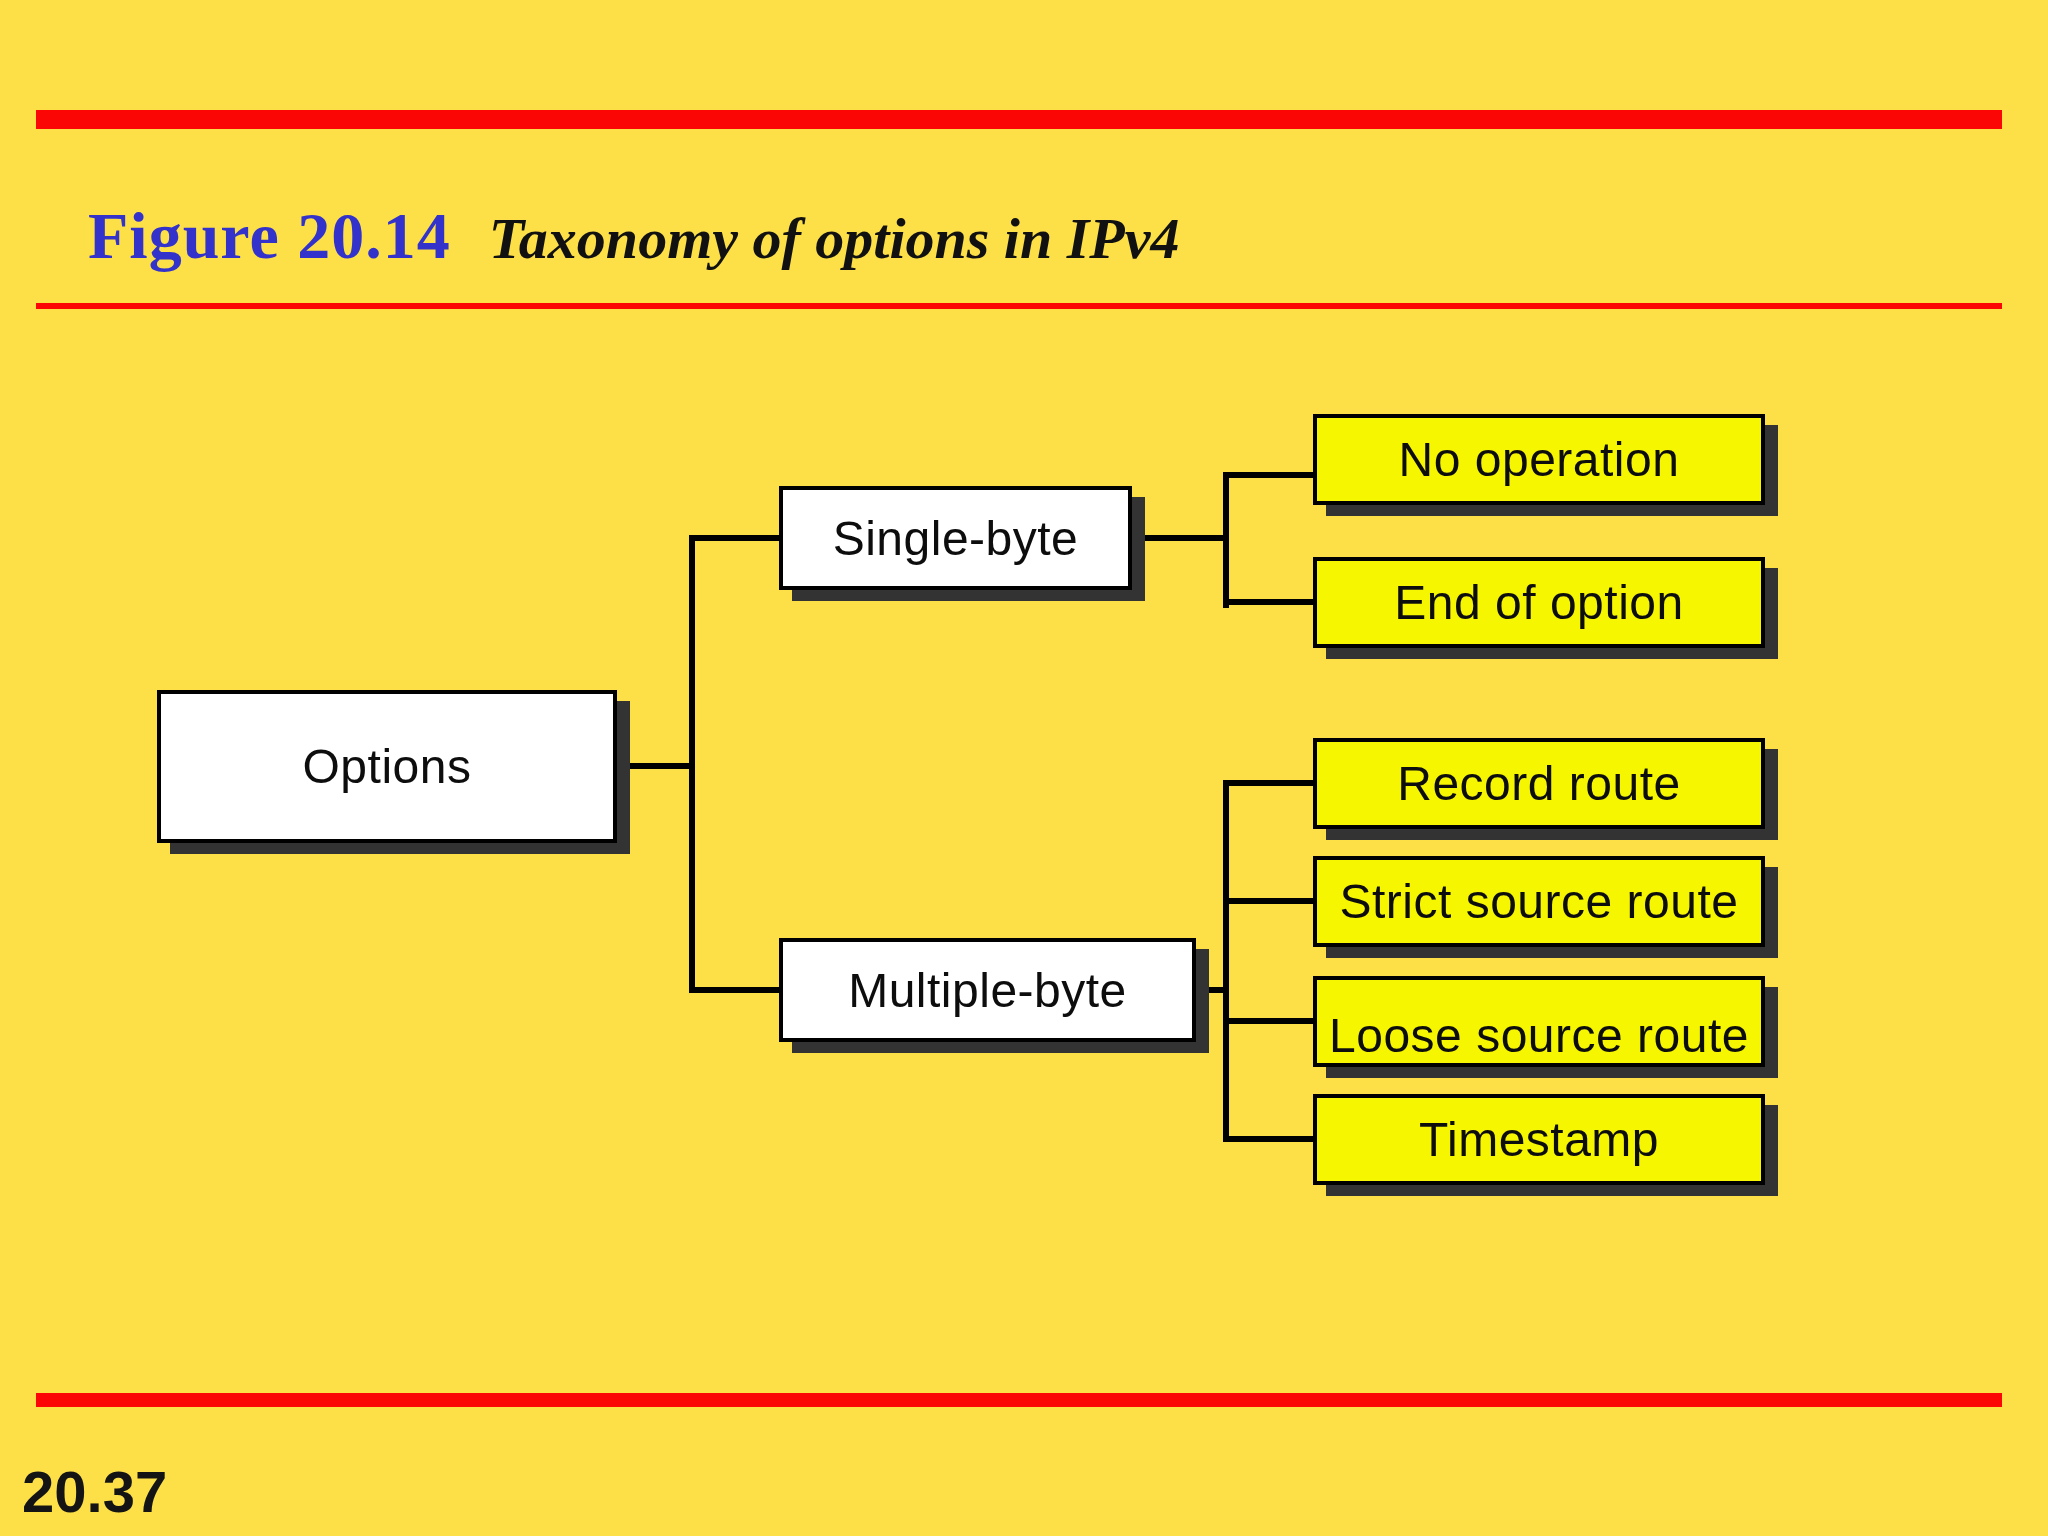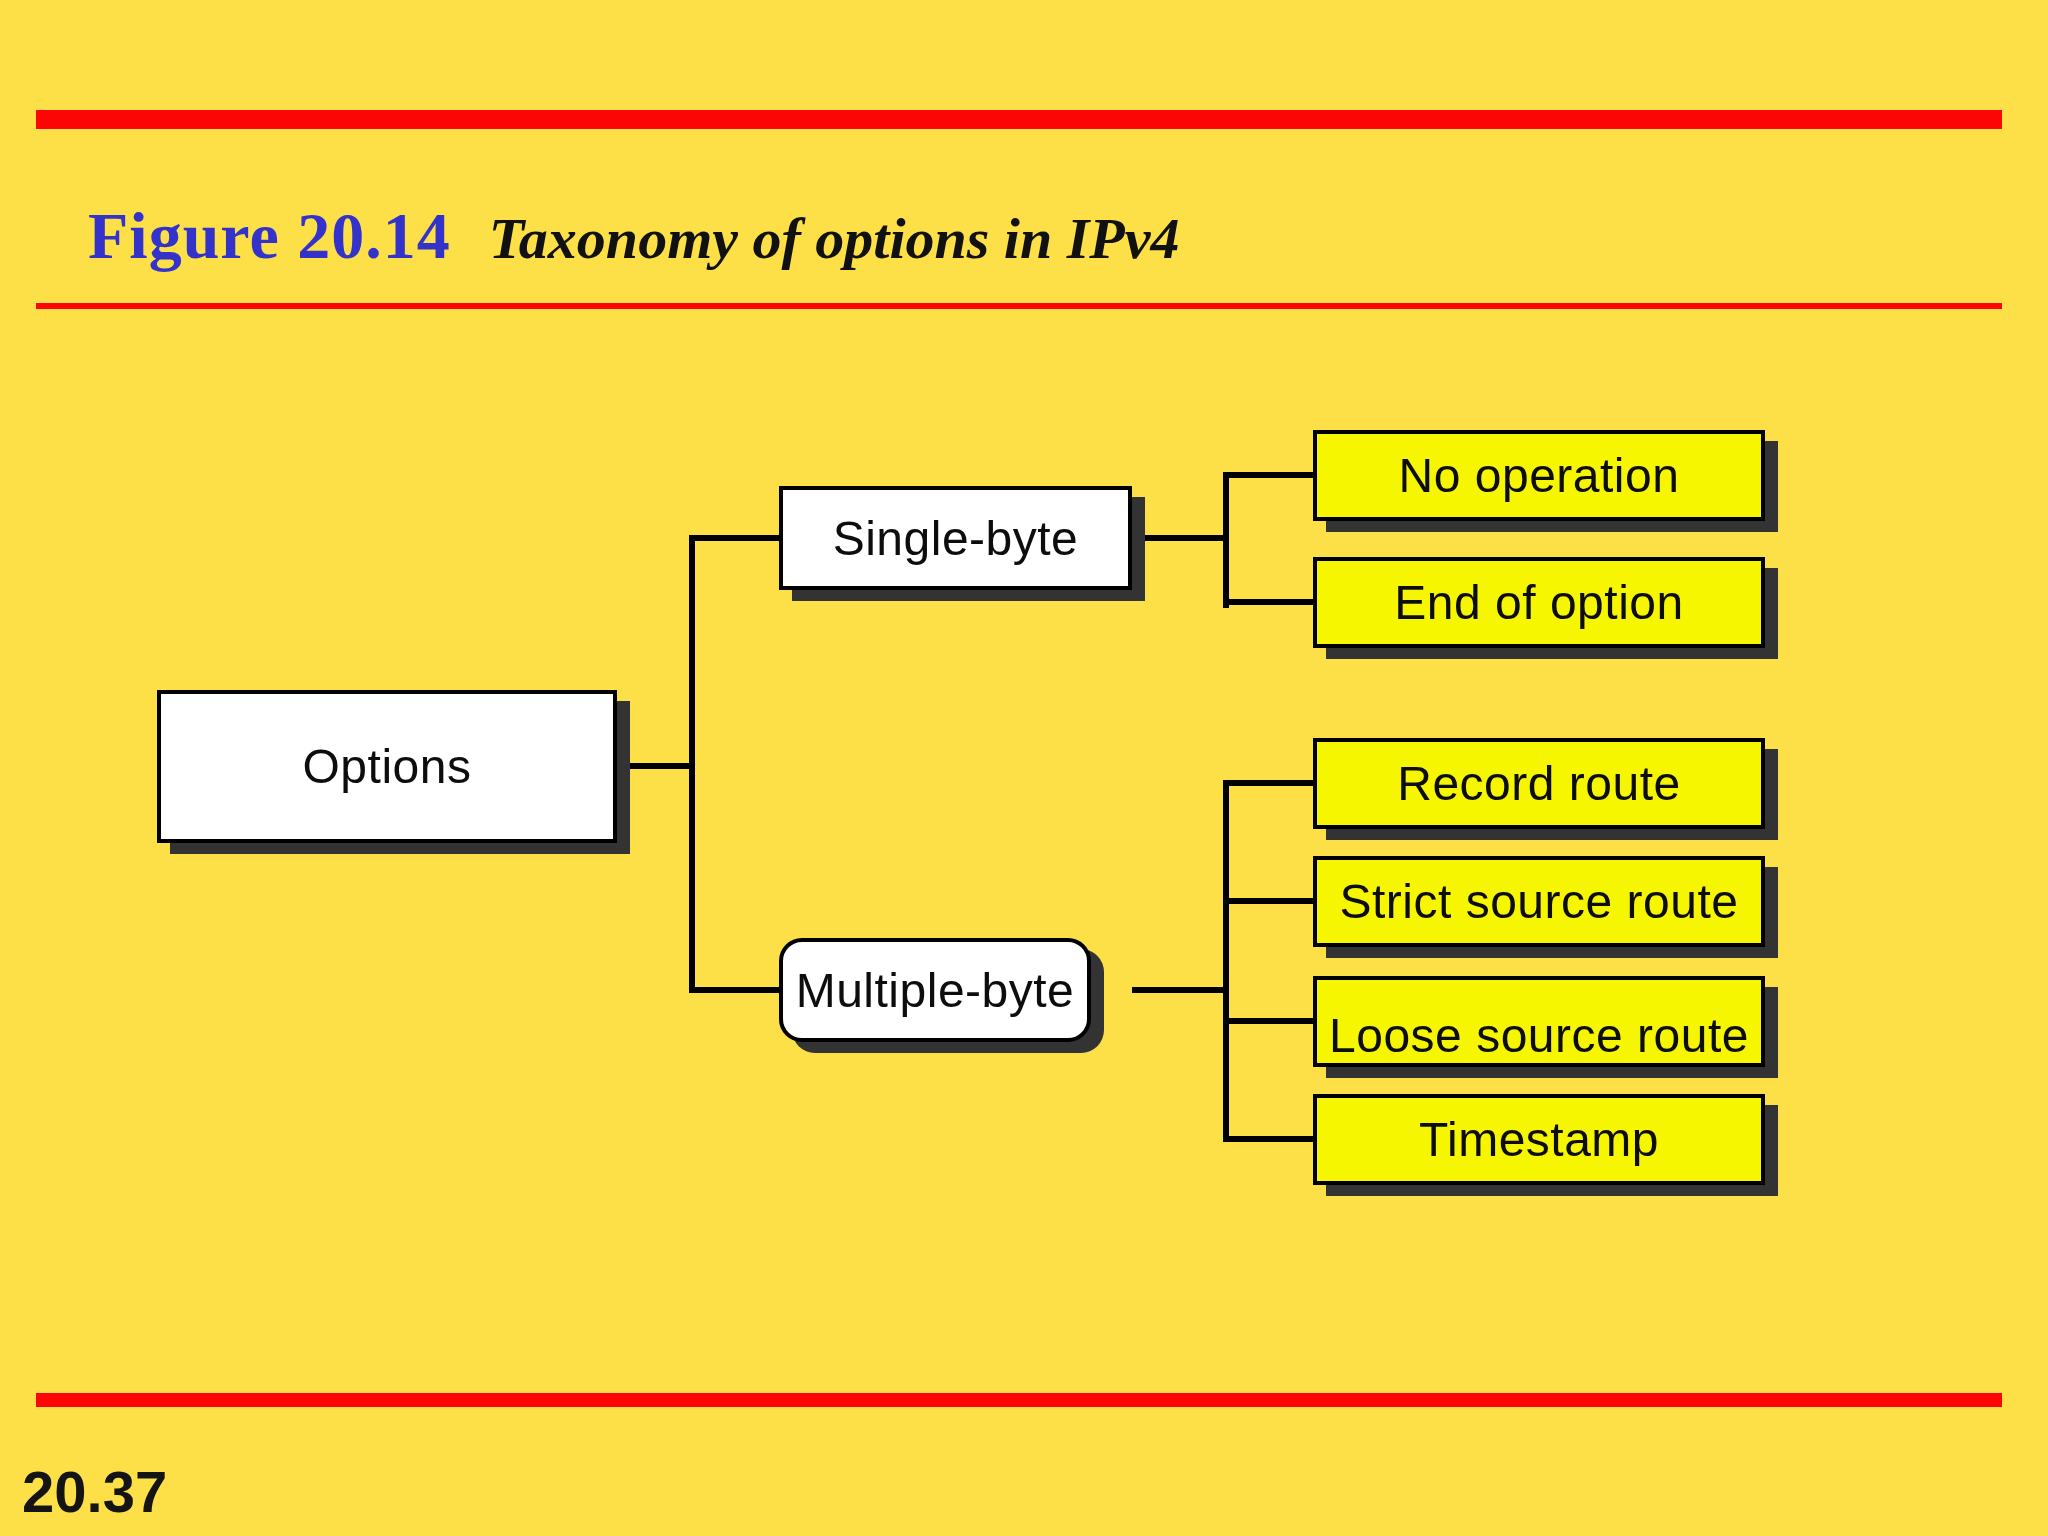--- a/index.html
+++ b/index.html
@@ -114,25 +114,25 @@
   <div class="conn" style="left:1226px; top:1136px; width:87px; height:6px;"></div>
 
   <div class="node node-white" style="left:157px; top:690px; width:460px; height:153px;">
     <span>Options</span>
   </div>
 
   <div class="node node-white" style="left:779px; top:486px; width:353px; height:104px;">
     <span>Single-byte</span>
   </div>
 
-  <div class="node node-white" style="left:779px; top:938px; width:312px; height:104px;border-radius:23px;">
+  <div class="node node-white" style="left:779px; top:938px; width:417px; height:104px;">
     <span>Multiple-byte</span>
   </div>
 
-  <div class="node node-yellow" style="left:1313px; top:430px; width:452px; height:91px;">
+  <div class="node node-yellow" style="left:1313px; top:414px; width:452px; height:91px;">
     <span>No operation</span>
   </div>
 
   <div class="node node-yellow" style="left:1313px; top:557px; width:452px; height:91px;">
     <span>End of option</span>
   </div>
 
   <div class="node node-yellow" style="left:1313px; top:738px; width:452px; height:91px;">
     <span>Record route</span>
   </div>

